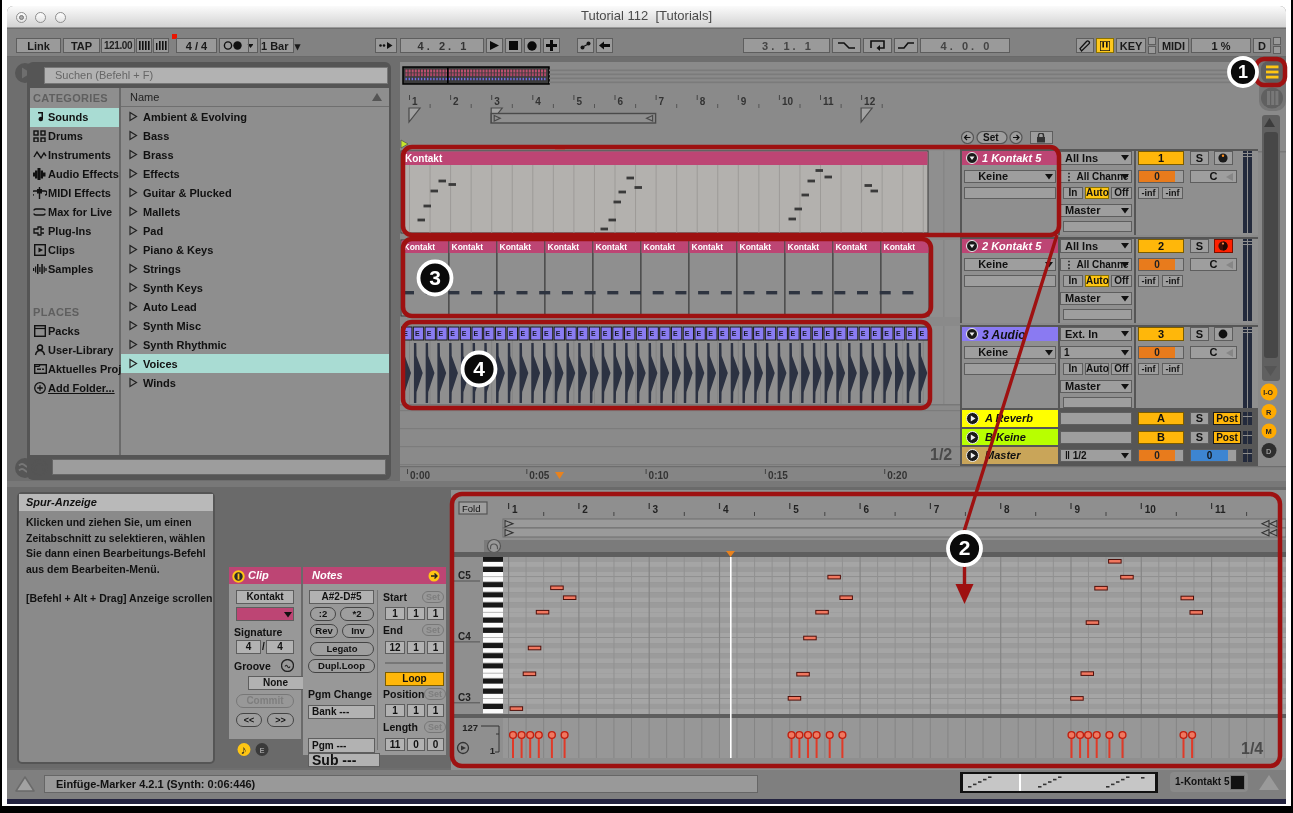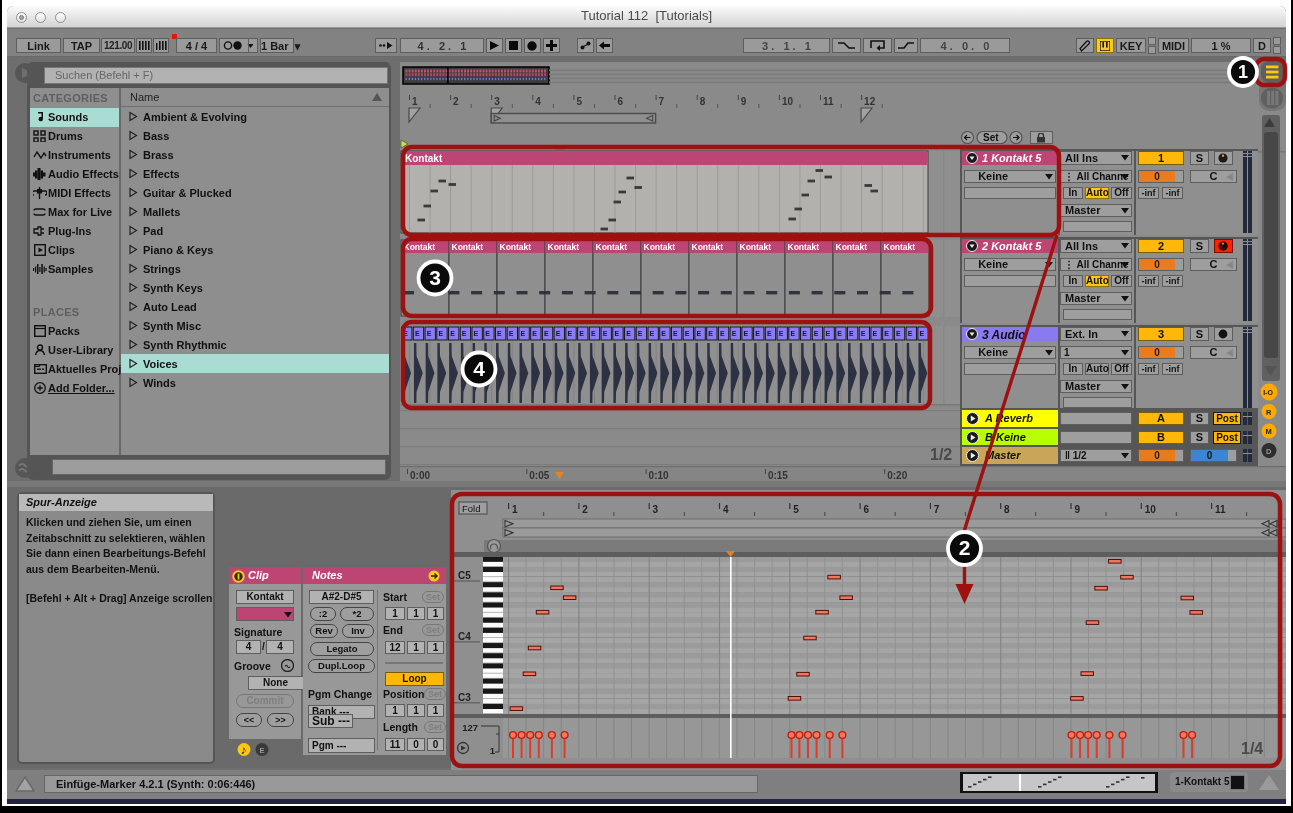--- a/index.html
+++ b/index.html
@@ -1108,21 +1108,21 @@
 <div class="" style="left:377px;top:590px;width:1px;height:160px;background:#777;"></div>
 <div class="" style="left:309px;top:590px;width:65px;height:14px;background:#b2b2b2;border:1px solid #5e5e5e;color:#111;font-weight:bold;font-size:10px;text-align:center;line-height:12px;">A#2-D#5</div>
 <div style="left:310px;top:607px;width:26px;height:14px;background:#9e9e9e;border:1.3px solid #444;border-radius:7.0px;color:#111;font-weight:bold;font-size:9.5px;text-align:center;line-height:12px;">:2</div>
 <div style="left:340px;top:607px;width:34px;height:14px;background:#9e9e9e;border:1.3px solid #444;border-radius:7.0px;color:#111;font-weight:bold;font-size:9.5px;text-align:center;line-height:12px;">*2</div>
 <div style="left:310px;top:624px;width:28px;height:14px;background:#9e9e9e;border:1.3px solid #444;border-radius:7.0px;color:#111;font-weight:bold;font-size:9.5px;text-align:center;line-height:12px;">Rev</div>
 <div style="left:342px;top:624px;width:32px;height:14px;background:#9e9e9e;border:1.3px solid #444;border-radius:7.0px;color:#111;font-weight:bold;font-size:9.5px;text-align:center;line-height:12px;">Inv</div>
 <div style="left:310px;top:642px;width:64px;height:14px;background:#9e9e9e;border:1.3px solid #444;border-radius:7.0px;color:#111;font-weight:bold;font-size:9.5px;text-align:center;line-height:12px;">Legato</div>
 <div style="left:308px;top:659px;width:67px;height:14px;background:#9e9e9e;border:1.3px solid #444;border-radius:7.0px;color:#111;font-weight:bold;font-size:9.5px;text-align:center;line-height:12px;">Dupl.Loop</div>
 <div class="" style="left:308px;top:688px;width:70px;height:13px;color:#111;font-weight:bold;font-size:10.5px;">Pgm Change</div>
 <div class="" style="left:308px;top:705px;width:67px;height:14px;background:#b2b2b2;border:1px solid #5e5e5e;color:#111;font-weight:bold;font-size:10px;text-align:center;line-height:12px;text-align:left;padding-left:3px;">Bank ---</div>
-<div class="" style="left:308px;top:714px;width:45px;height:14px;background:#b2b2b2;border:1px solid #5e5e5e;color:#111;font-weight:bold;font-size:12px;text-align:center;line-height:12px;text-align:left;padding-left:3px;">Sub ---</div>
+<div class="" style="left:308px;top:753px;width:72px;height:14px;background:#b2b2b2;border:1px solid #5e5e5e;color:#111;font-weight:bold;font-size:14px;text-align:center;line-height:12px;text-align:left;padding-left:3px;">Sub ---</div>
 <div class="" style="left:308px;top:738px;width:67px;height:15px;background:#b2b2b2;border:1px solid #5e5e5e;color:#111;font-weight:bold;font-size:10px;text-align:center;line-height:13px;text-align:left;padding-left:3px;">Pgm ---</div>
 <div class="" style="left:383px;top:591px;width:32px;height:13px;color:#111;font-weight:bold;font-size:10.5px;">Start</div>
 <div style="left:422px;top:591px;width:22px;height:12px;background:#989898;border:1.2px solid #777;border-radius:6px;color:#7e7e7e;font-weight:bold;font-size:9px;text-align:center;line-height:10px;">Set</div>
 <div class="" style="left:385px;top:607px;width:20px;height:13px;background:#b2b2b2;border:1px solid #5e5e5e;color:#111;font-weight:bold;font-size:10px;text-align:center;line-height:11px;">1</div>
 <div class="" style="left:407px;top:607px;width:18px;height:13px;background:#b2b2b2;border:1px solid #5e5e5e;color:#111;font-weight:bold;font-size:10px;text-align:center;line-height:11px;">1</div>
 <div class="" style="left:427px;top:607px;width:17px;height:13px;background:#b2b2b2;border:1px solid #5e5e5e;color:#111;font-weight:bold;font-size:10px;text-align:center;line-height:11px;">1</div>
 <div class="" style="left:383px;top:624px;width:32px;height:13px;color:#111;font-weight:bold;font-size:10.5px;">End</div>
 <div style="left:422px;top:624px;width:22px;height:12px;background:#989898;border:1.2px solid #777;border-radius:6px;color:#7e7e7e;font-weight:bold;font-size:9px;text-align:center;line-height:10px;">Set</div>
 <div class="" style="left:385px;top:641px;width:20px;height:13px;background:#b2b2b2;border:1px solid #5e5e5e;color:#111;font-weight:bold;font-size:10px;text-align:center;line-height:11px;">12</div>
 <div class="" style="left:407px;top:641px;width:18px;height:13px;background:#b2b2b2;border:1px solid #5e5e5e;color:#111;font-weight:bold;font-size:10px;text-align:center;line-height:11px;">1</div>

